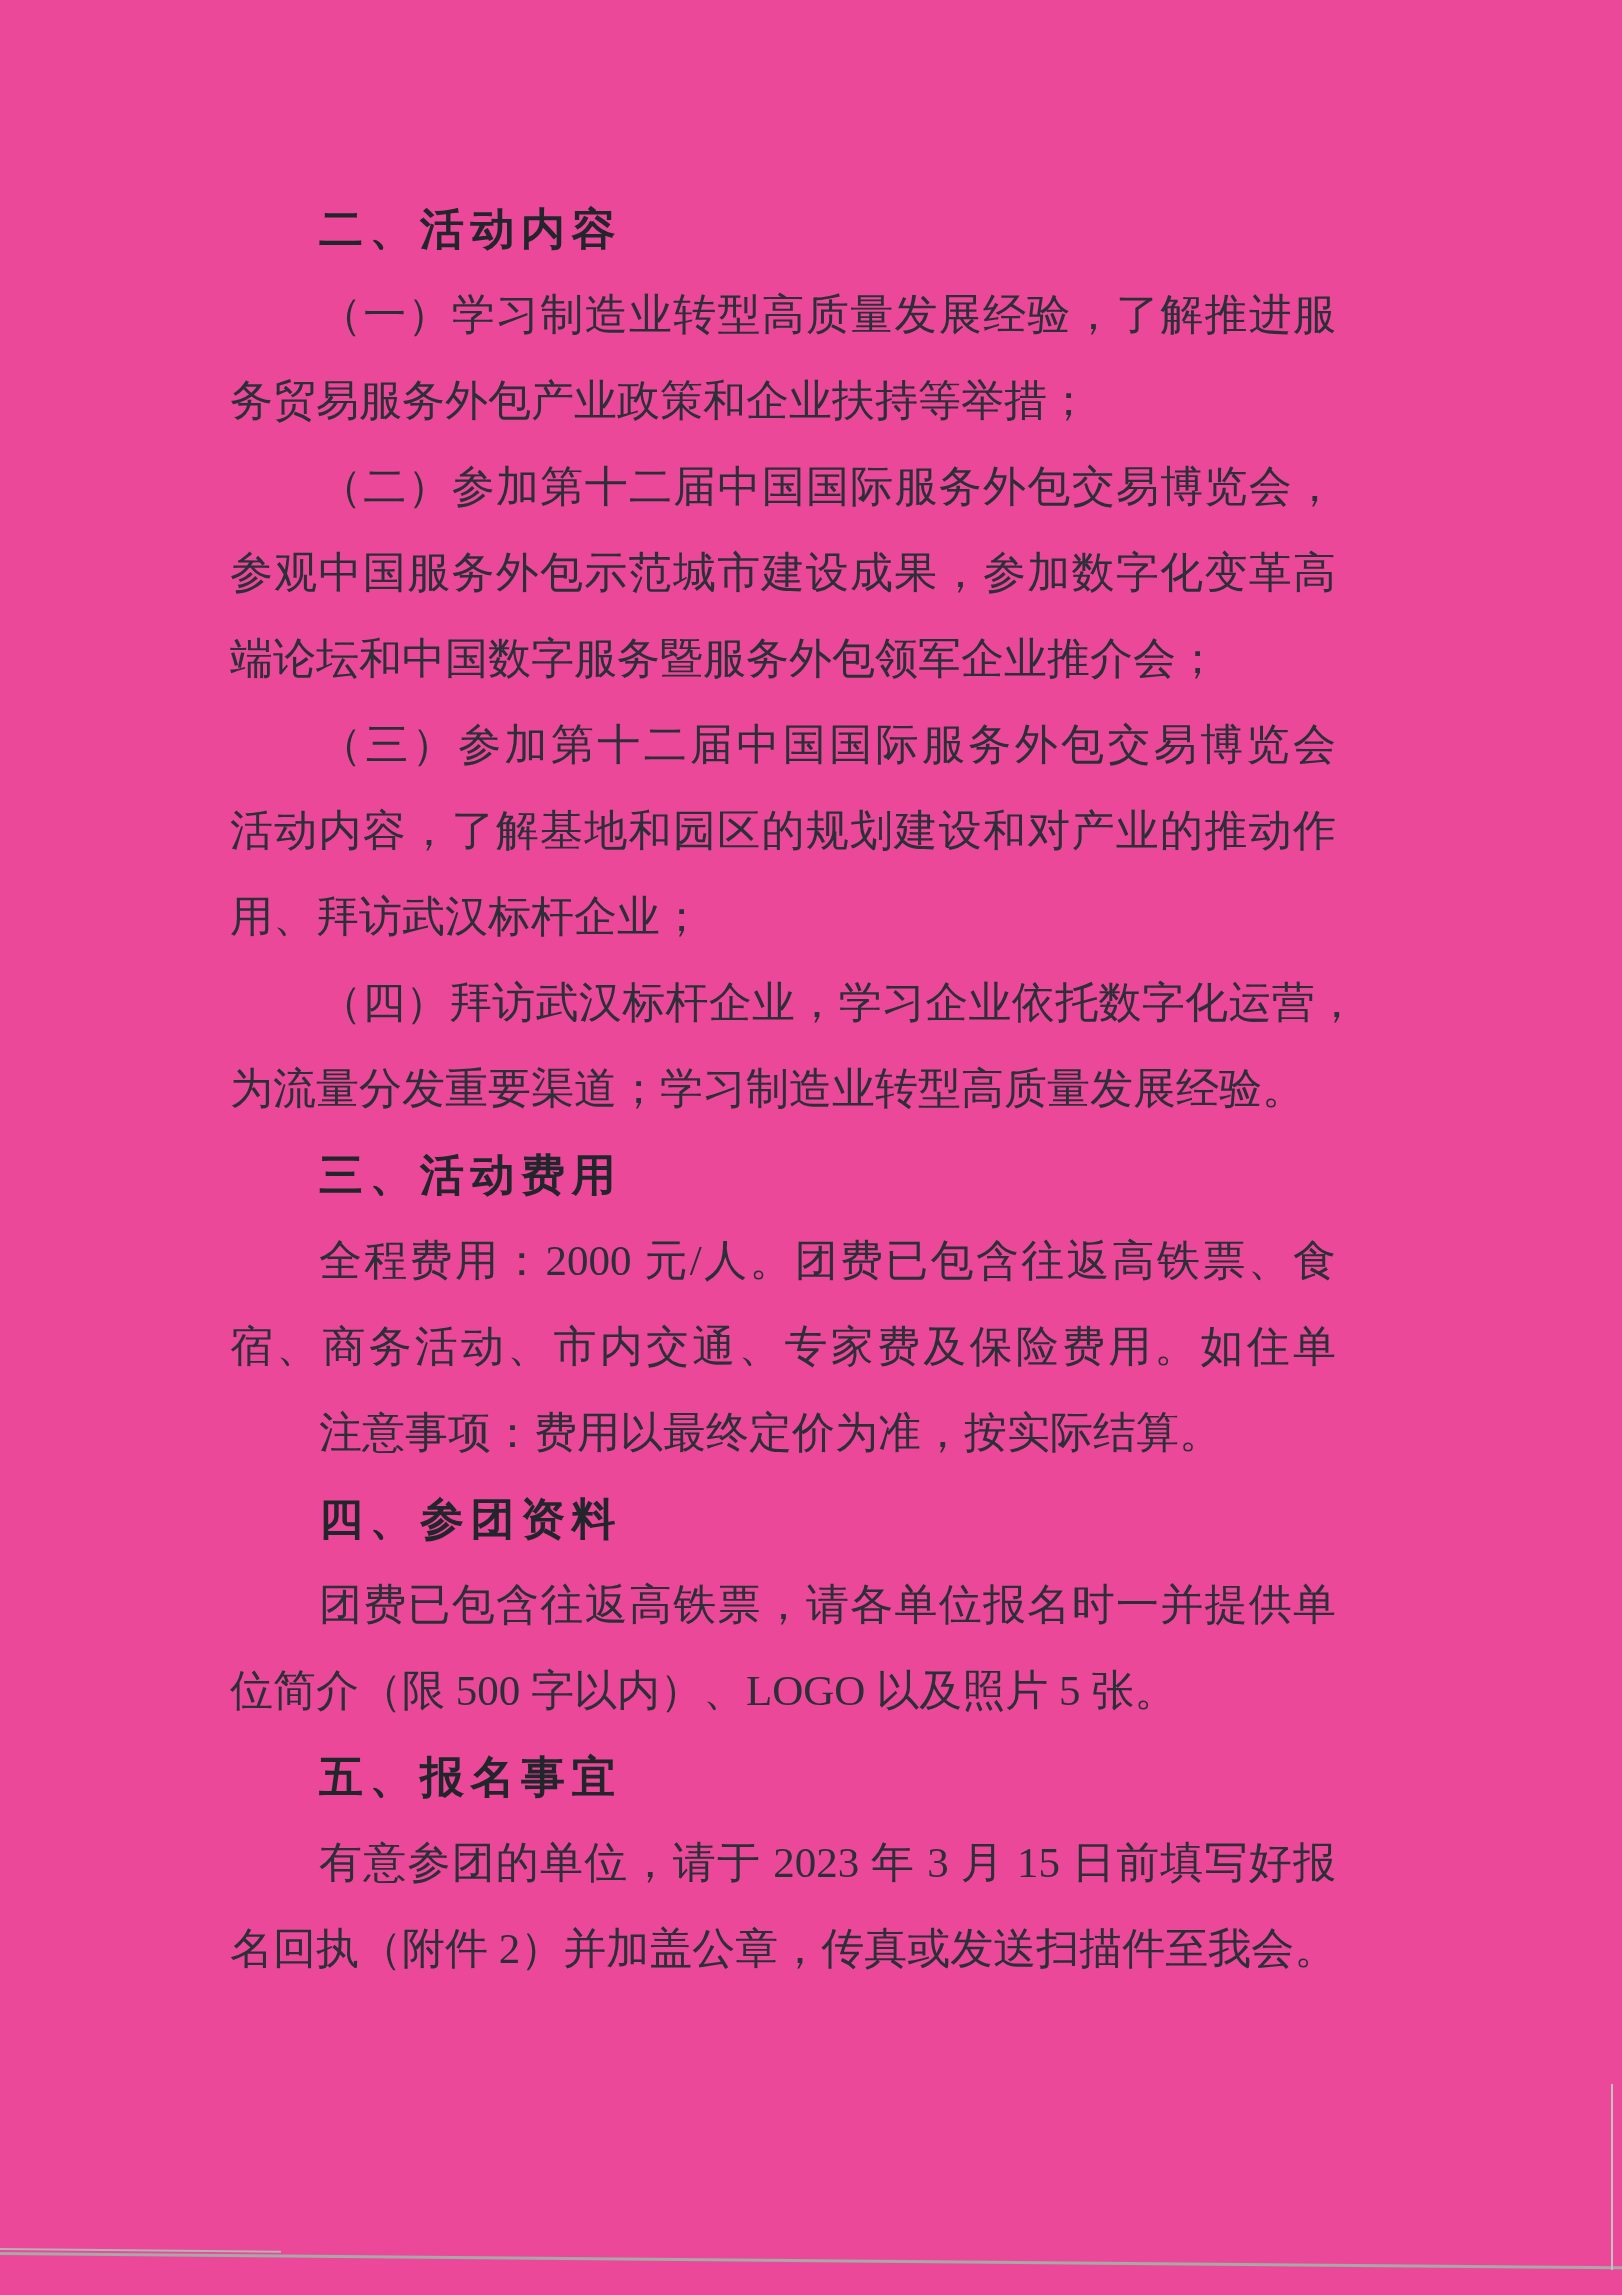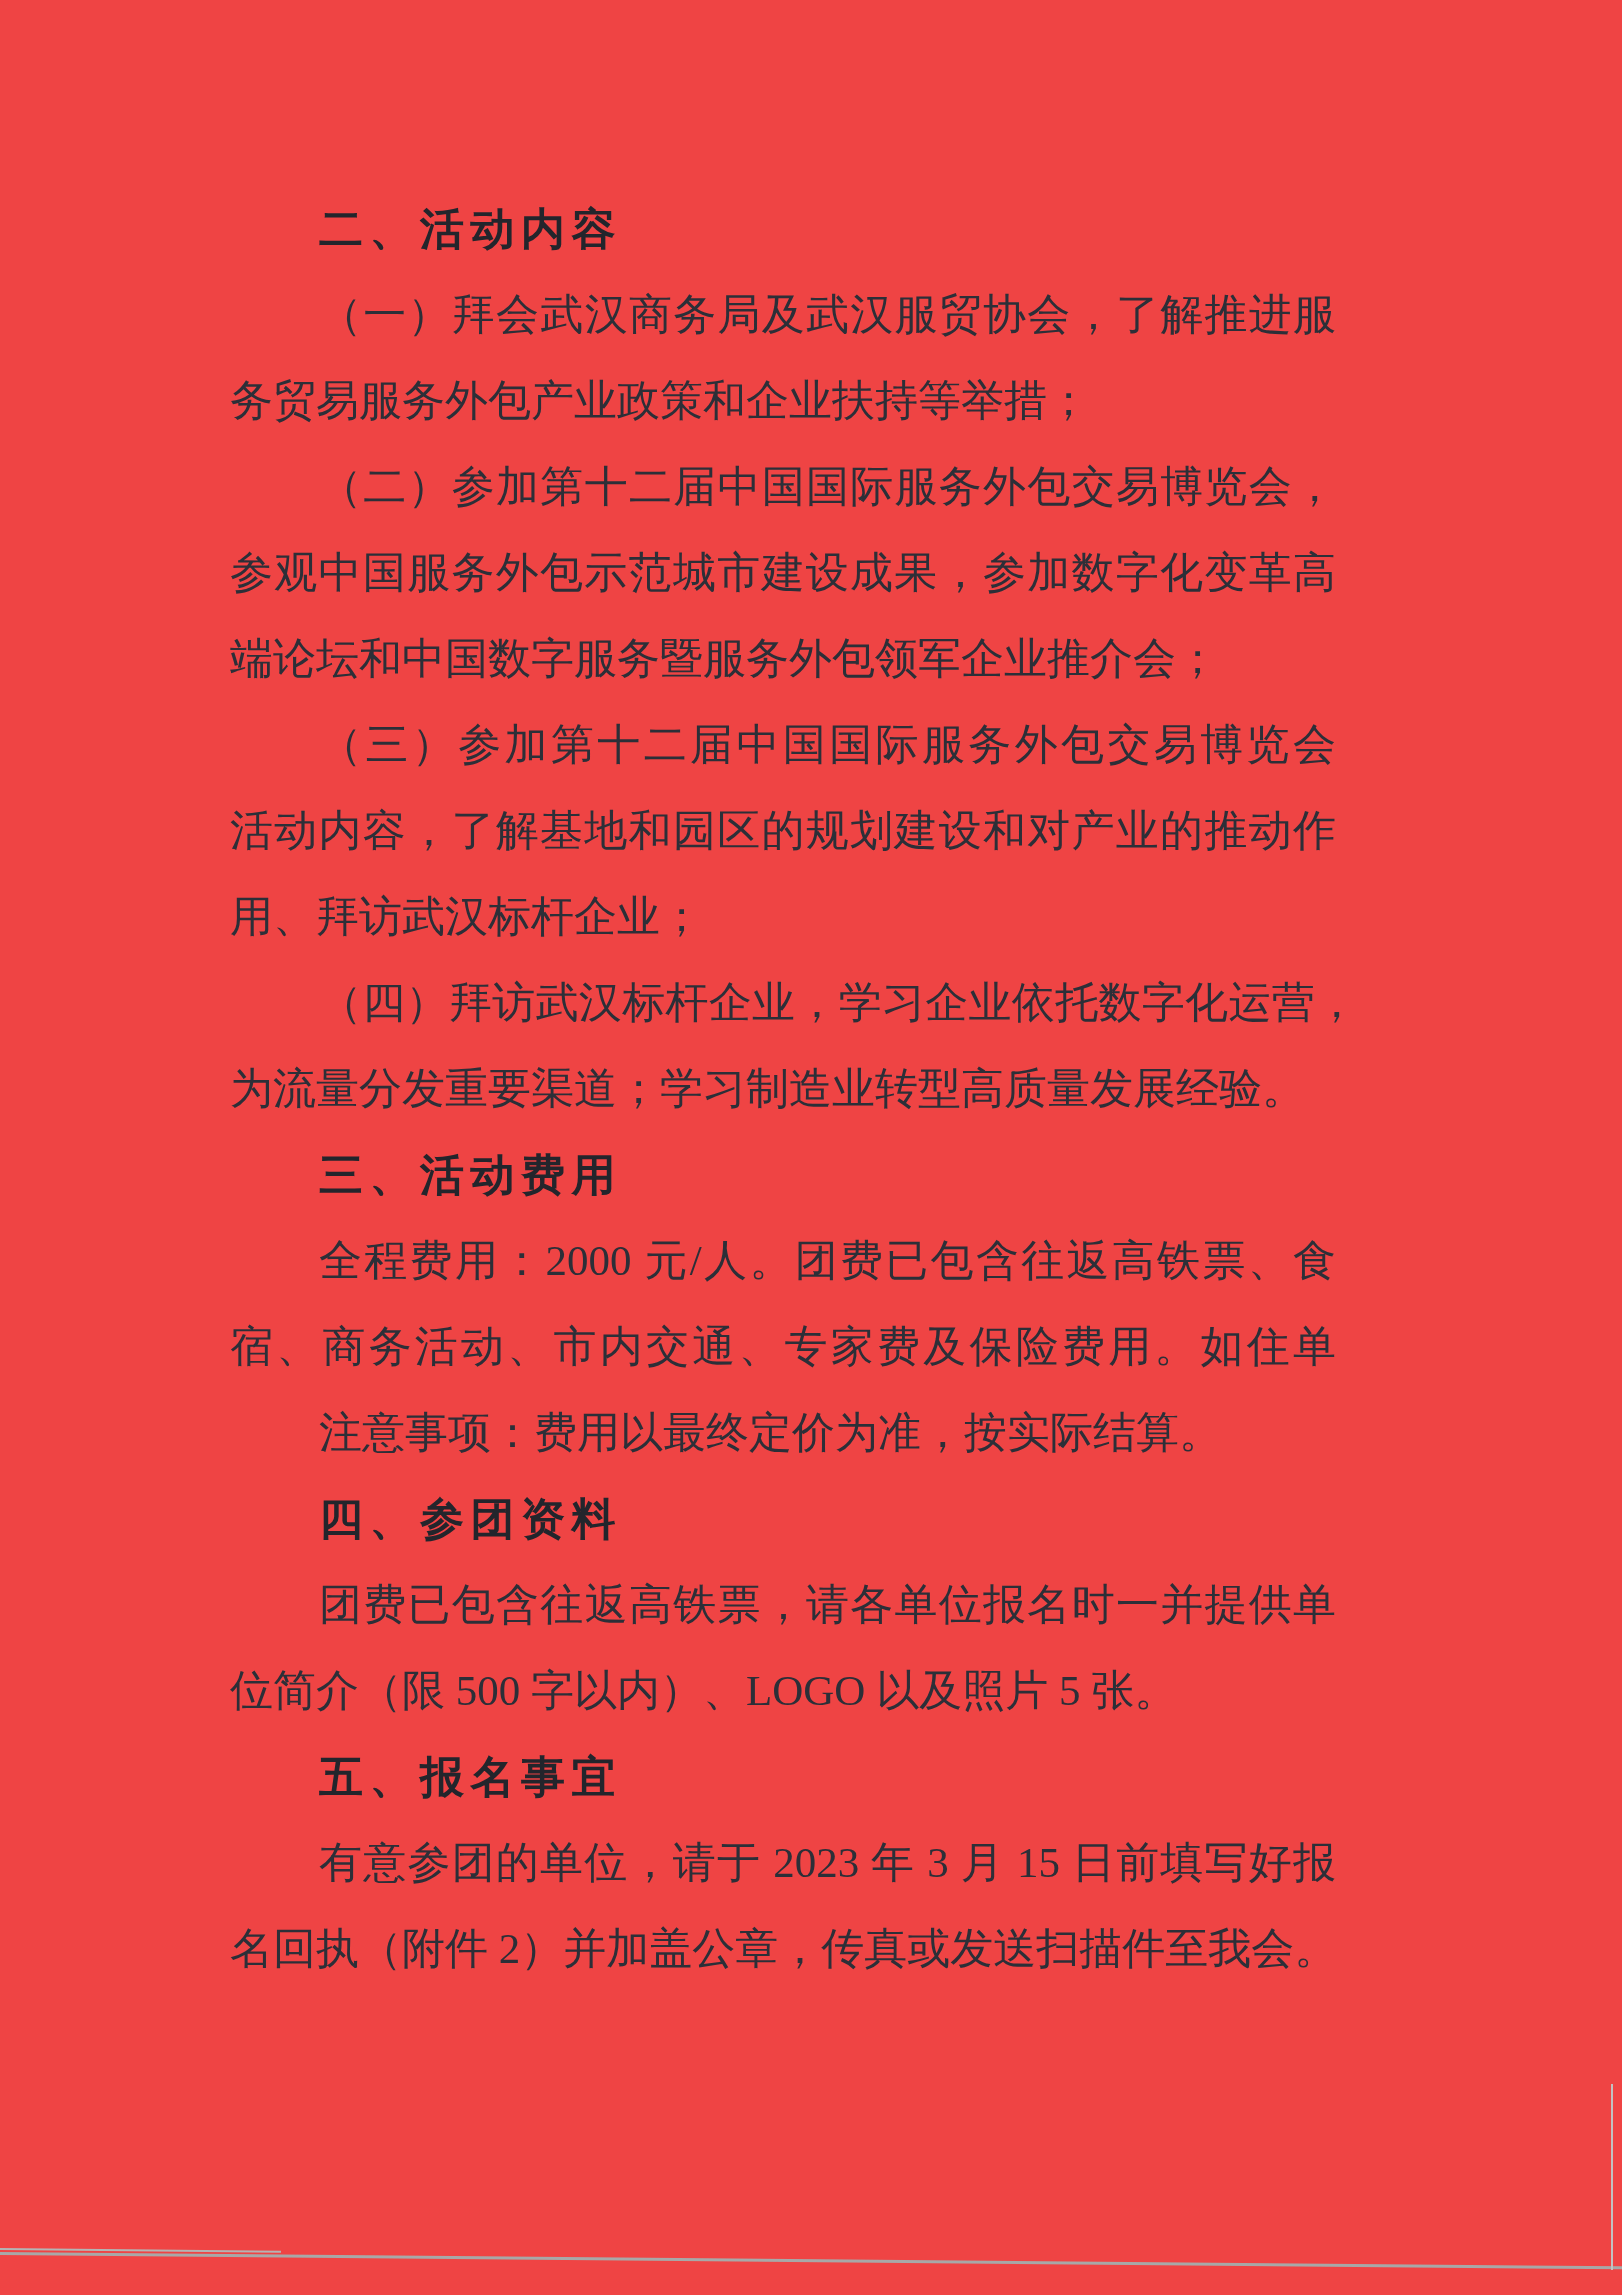--- a/index.html
+++ b/index.html
@@ -10,21 +10,21 @@
   body {
     position: relative;
     width: 1623px;
     height: 2295px;
     overflow: hidden;
     font-family: "Liberation Serif", "DejaVu Serif", serif;
   }
   .page {
     position: absolute;
     inset: 0;
-    background: #ef4444;
+    background: #ec4899;
   }
   .doc {
     position: absolute;
     left: 230px;
     top: 186px;
     width: 1106px;
     font-size: 43px;
     color: #2c2f38;
     font-family: "Liberation Serif", "DejaVu Serif", serif;
   }
@@ -83,21 +83,21 @@
     height: 186px;
     background: #c2c2c2;
   }
 </style>
 </head>
 <body>
 
 <div class="page">
   <div class="doc" id="doc-body">
       <div class="line heading indent">二、活动内容</div>
-      <div class="line indent fill">（一）拜会武汉商务局及武汉服贸协会，了解推进服</div>
+      <div class="line indent fill">（一）学习制造业转型高质量发展经验，了解推进服</div>
       <div class="line">务贸易服务外包产业政策和企业扶持等举措；</div>
       <div class="line indent fill">（二）参加第十二届中国国际服务外包交易博览会，</div>
       <div class="line fill">参观中国服务外包示范城市建设成果，参加数字化变革高</div>
       <div class="line">端论坛和中国数字服务暨服务外包领军企业推介会；</div>
       <div class="line indent fill">（三）参加第十二届中国国际服务外包交易博览会</div>
       <div class="line fill">活动内容，了解基地和园区的规划建设和对产业的推动作</div>
       <div class="line">用、拜访武汉标杆企业；</div>
       <div class="line indent fill wide">（四）拜访武汉标杆企业，学习企业依托数字化运营，成</div>
       <div class="line">为流量分发重要渠道；学习制造业转型高质量发展经验。</div>
       <div class="line heading indent">三、活动费用</div>

